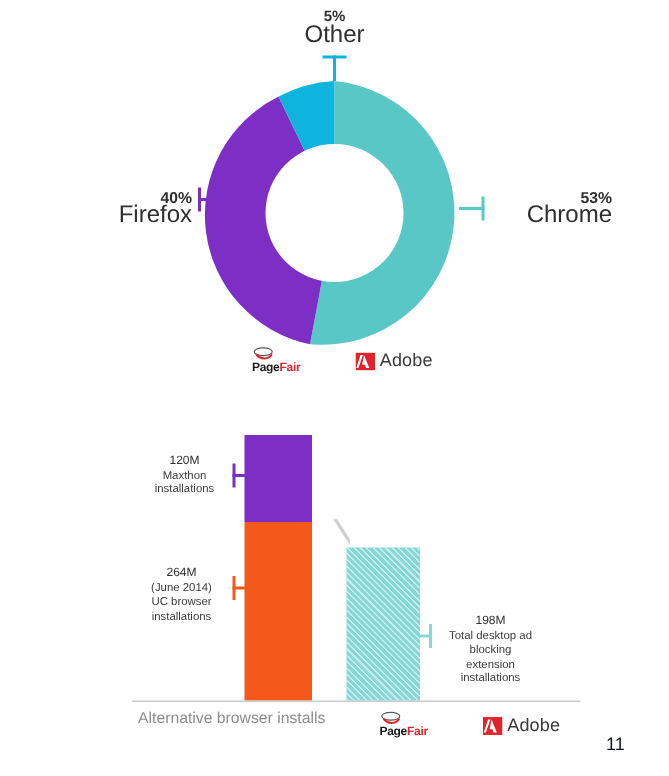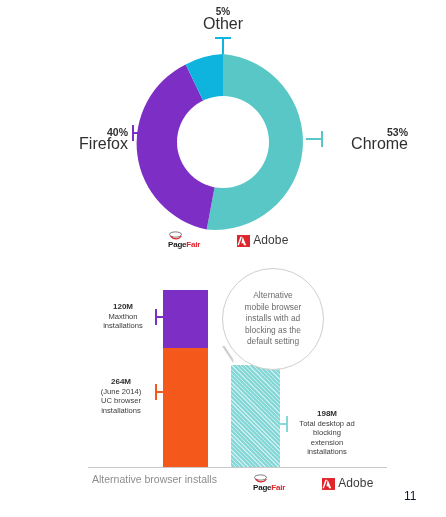--- a/index.html
+++ b/index.html
@@ -89,21 +89,21 @@
   .bar-desktop{
     left:231px;top:365px;width:49px;height:102px;
     background:
       repeating-linear-gradient(45deg,
         rgba(255,255,255,.55) 0 1px,
         rgba(0,0,0,0) 1px 3px),
       #86d7d7;
   }
 
   .bl{position:absolute;}
-  .bl .val{font-weight:bold;font-size:8px;color:#2f2f2f;line-height:10px;}
+  .bl .val{font-weight:normal;font-size:8px;color:#2f2f2f;line-height:10px;}
   .bl .desc{font-size:7.6px;color:#3b3b3b;line-height:9.4px;}
 
   .bl-maxthon{left:92px;top:302px;width:62px;text-align:center;}
   .t-max{position:absolute;left:155px;top:316px;width:9px;height:2px;background:#7d2ec4;}
   .t-max-cap{position:absolute;left:155px;top:309px;width:2px;height:16px;background:#7d2ec4;}
 
   .bl-uc{left:88px;top:377px;width:66px;text-align:center;}
   .t-uc{position:absolute;left:155px;top:391px;width:9px;height:2px;background:#f4591b;}
   .t-uc-cap{position:absolute;left:155px;top:384px;width:2px;height:16px;background:#f4591b;}
 
@@ -221,29 +221,20 @@
     <div class="val">198M</div>
     <div class="desc">Total desktop ad</div>
     <div class="desc">blocking</div>
     <div class="desc">extension</div>
     <div class="desc">installations</div>
   </div>
   <div class="t-dk"></div>
   <div class="t-dk-cap"></div>
 
   <div class="bubble-tail"></div>
-  <div class="bubble">
-    <div class="bubble-text">
-      <div>Alternative</div>
-      <div>mobile browser</div>
-      <div>installs with ad</div>
-      <div>blocking as the</div>
-      <div>default setting</div>
-    </div>
-  </div>
 
   <div class="logos logos-bottom">
     <div class="logo-pagefair">
       <svg class="pf-mark" viewBox="0 0 30 18">
         <ellipse cx="15" cy="7" rx="12" ry="5.2" fill="none" stroke="#5a5a5a" stroke-width="1.6"></ellipse>
         <path d="M6,11 C12,18 22,17 26,11" fill="none" stroke="#e0242b" stroke-width="2.6" stroke-linecap="round"></path>
       </svg>
       <div class="pf-text"><span class="pf-a">Page</span><span class="pf-b">Fair</span></div>
     </div>
     <div class="logo-adobe">

